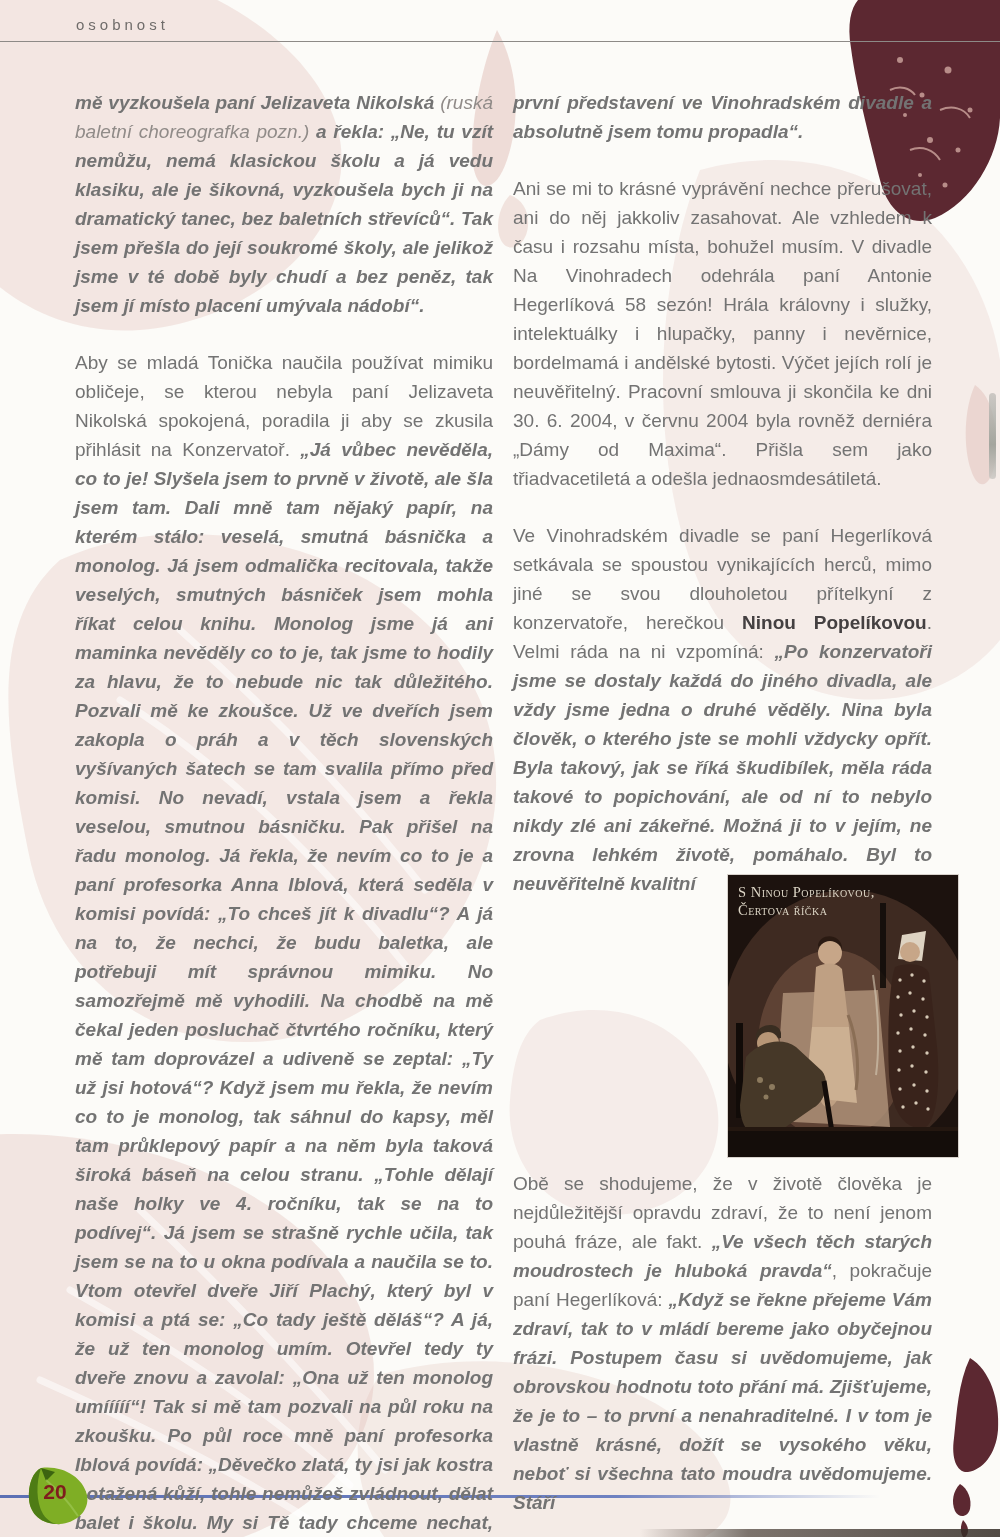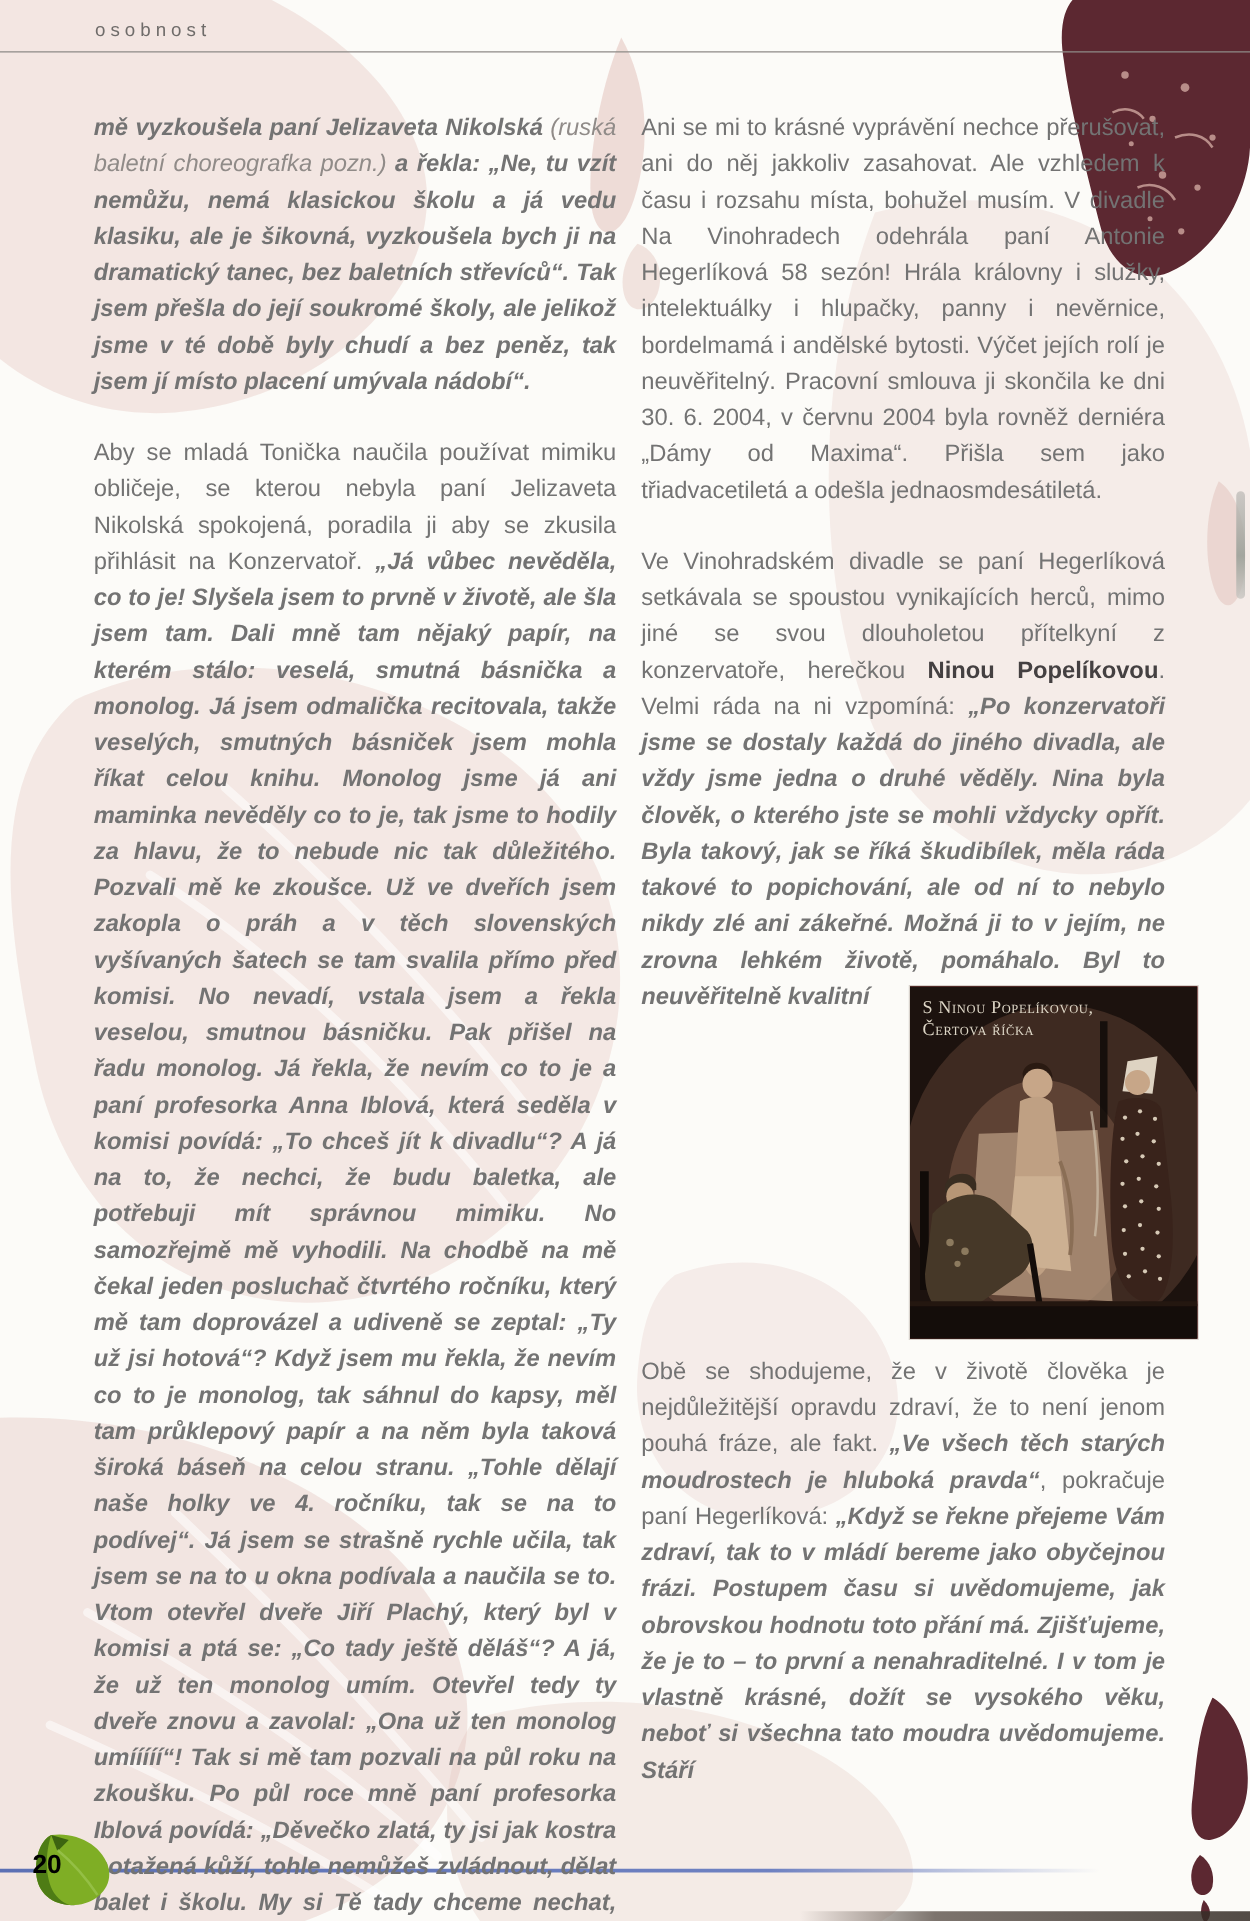--- a/index.html
+++ b/index.html
@@ -18,31 +18,31 @@
   .col-right{left:513px;width:419px;}
   .para{margin:0 0 28px 0;}
   .para:last-child{margin-bottom:0;}
   .run-reg{font-weight:400;color:#737373;}
   .run-bi{font-weight:700;font-style:italic;color:#737373;}
   .run-b{font-weight:700;color:#444041;margin-top:32px;}
   .run-light{font-style:italic;font-weight:400;color:#908b88;}
   .clear-top{clear:both;}
   
   .photo-float{float:right;width:230px;height:282px;margin:6px -26px 12px 14px;
-       position:relative;display:block;background:#7f1d1d;box-shadow:0 0 0 1px #d8d2cc;}
+       position:relative;display:block;background:#a21caf;box-shadow:0 0 0 1px #d8d2cc;}
   .photo-caption{position:absolute;left:10px;top:8px;z-index:2;
        font-family:"Liberation Serif","DejaVu Serif",serif;font-variant:small-caps;
        font-size:14.5px;line-height:18px;letter-spacing:0.5px;color:#ddd6c6;
        text-align:left;font-weight:400;}
   
   .footer-line{position:absolute;left:0;top:1495px;width:880px;height:3px;z-index:2;
        background:linear-gradient(to right,#5c70b4 0%,#6e81c1 70%,rgba(122,136,196,0) 100%);}
   .page-badge{position:absolute;left:26px;top:1466px;width:64px;height:60px;z-index:4;}
-  .page-number{position:absolute;left:0;top:14px;width:58px;
-       color:#000000;font-size:21px;font-weight:700;z-index:5;}
+  .page-number{position:absolute;left:0;top:14px;width:58px;text-align:center;
+       color:#7f1d1d;font-size:21px;font-weight:700;z-index:5;}
   .scan-mark{position:absolute;left:989px;top:393px;width:7px;height:86px;z-index:2;
        border-radius:4px;background:linear-gradient(to bottom,#c2bfbb,#929a92 60%,#c9c6c2);opacity:.8;}
   .bottom-scan-edge{position:absolute;left:640px;top:1529px;width:360px;height:8px;z-index:2;
        background:linear-gradient(to right,rgba(70,58,50,0),rgba(70,58,50,.7) 30%,rgba(52,44,38,.85));}
   svg{display:block;}
 </style>
 </head>
 <body>
 
 <svg class="layer" width="1000" height="1537" viewBox="0 0 1000 1537" style="z-index:0;">
@@ -95,20 +95,21 @@
 
 <div class="section-label">osobnost</div>
 <div class="header-rule"></div>
 
 <div class="col col-left">
   <p class="para"><span class="run-bi">mě vyzkoušela paní Jelizaveta Nikolská </span><span class="run-light">(ruská baletní choreografka pozn.) </span><span class="run-bi">a řekla: „Ne, tu vzít nemůžu, nemá klasickou školu a já vedu klasiku, ale je šikovná, vyzkoušela bych ji na dramatický tanec, bez baletních střevíců“. Tak jsem přešla do její soukromé školy, ale jelikož jsme v té době byly chudí a bez peněz, tak jsem jí místo placení umývala nádobí“.</span></p>
   <p class="para"><span class="run-reg">Aby se mladá Tonička naučila používat mimiku obličeje, se kterou nebyla paní Jelizaveta Nikolská spokojená, poradila ji aby se zkusila přihlásit na Konzervatoř. </span><span class="run-bi">„Já vůbec nevěděla, co to je! Slyšela jsem to prvně v životě, ale šla jsem tam. Dali mně tam nějaký papír, na kterém stálo: veselá, smutná básnička a monolog. Já jsem odmalička recitovala, takže veselých, smutných básniček jsem mohla říkat celou knihu. Monolog jsme já ani maminka nevěděly co to je, tak jsme to hodily za hlavu, že to nebude nic tak důležitého. Pozvali mě ke zkoušce. Už ve dveřích jsem zakopla o práh a v těch slovenských vyšívaných šatech se tam svalila přímo před komisi. No nevadí, vstala jsem a řekla veselou, smutnou básničku. Pak přišel na řadu monolog. Já řekla, že nevím co to je a paní profesorka Anna Iblová, která seděla v komisi povídá: „To chceš jít k divadlu“? A já na to, že nechci, že budu baletka, ale potřebuji mít správnou mimiku. No samozřejmě mě vyhodili. Na chodbě na mě čekal jeden posluchač čtvrtého ročníku, který mě tam doprovázel a udiveně se zeptal: „Ty už jsi hotová“? Když jsem mu řekla, že nevím co to je monolog, tak sáhnul do kapsy, měl tam průklepový papír a na něm byla taková široká báseň na celou stranu. „Tohle dělají naše holky ve 4. ročníku, tak se na to podívej“. Já jsem se strašně rychle učila, tak jsem se na to u okna podívala a naučila se to. Vtom otevřel dveře Jiří Plachý, který byl v komisi a ptá se: „Co tady ještě děláš“? A já, že už ten monolog umím. Otevřel tedy ty dveře znovu a zavolal: „Ona už ten monolog umííííí“! Tak si mě tam pozvali na půl roku na zkoušku. Po půl roce mně paní profesorka Iblová povídá: „Děvečko zlatá, ty jsi jak kostra potažená kůží, tohle nemůžeš zvládnout, dělat balet i školu. My si Tě tady chceme nechat, ale musíš si vybrat. Balet nebo divadlo. A tak jsem si vybrala. Od 2. ročníku jsem už hrála se svolením školy v divadlech, v roce 1941 jsem viděla</span></p>
 </div>
 
 <div class="col col-right">
+  <p class="para"><span class="run-bi">první představení ve Vinohradském divadle a absolutně jsem tomu propadla“.</span></p>
   <p class="para"><span class="run-reg">Ani se mi to krásné vyprávění nechce přerušovat, ani do něj jakkoliv zasahovat. Ale vzhledem k času i rozsahu místa, bohužel musím. V divadle Na Vinohradech odehrála paní Antonie Hegerlíková 58 sezón! Hrála královny i služky, intelektuálky i hlupačky, panny i nevěrnice, bordelmamá i andělské bytosti. Výčet jejích rolí je neuvěřitelný. Pracovní smlouva ji skončila ke dni 30. 6. 2004, v červnu 2004 byla rovněž derniéra „Dámy od Maxima“. Přišla sem jako třiadvacetiletá a odešla jednaosmdesátiletá.</span></p>
   <p class="para"><span class="run-reg">Ve Vinohradském divadle se paní Hegerlíková setkávala se spoustou vynikajících herců, mimo jiné se svou dlouholetou přítelkyní z konzervatoře, herečkou </span><span class="run-b">Ninou Popelíkovou</span><span class="run-reg">. Velmi ráda na ni vzpomíná: </span><span class="run-bi">„Po konzervatoři jsme se dostaly každá do jiného divadla, ale vždy jsme jedna o druhé věděly. Nina byla člověk, o kterého jste se mohli vždycky opřít. Byla takový, jak se říká škudibílek, měla ráda takové to popichování, ale od ní to nebylo nikdy zlé ani zákeřné. Možná ji to v jejím, ne zrovna lehkém životě, pomáhalo. Byl to neuvěřitelně kvalitní </span><span class="photo-float">
         <span class="photo-caption"><span>S Ninou Popelíkovou,</span><br><span>Čertova říčka</span></span>
         <svg width="230" height="282" viewBox="0 0 230 282">
       <rect width="230" height="282" fill="#1c120e"></rect>
       <ellipse cx="120" cy="150" rx="125" ry="135" fill="#5f4233" opacity="0.5"></ellipse>
       <ellipse cx="105" cy="170" rx="75" ry="95" fill="#84604b" opacity="0.45"></ellipse>
       <rect x="152" y="28" width="6" height="85" fill="#0f0a08" opacity="0.85"></rect>
       <path d="M55,118 L150,115 L162,252 L46,246 Z" fill="#b2957c" opacity="0.8"></path>
       <path d="M90,70 C92,58 112,58 114,72 L112,80 C108,68 96,68 92,80 Z" fill="#2a1a12"></path>

